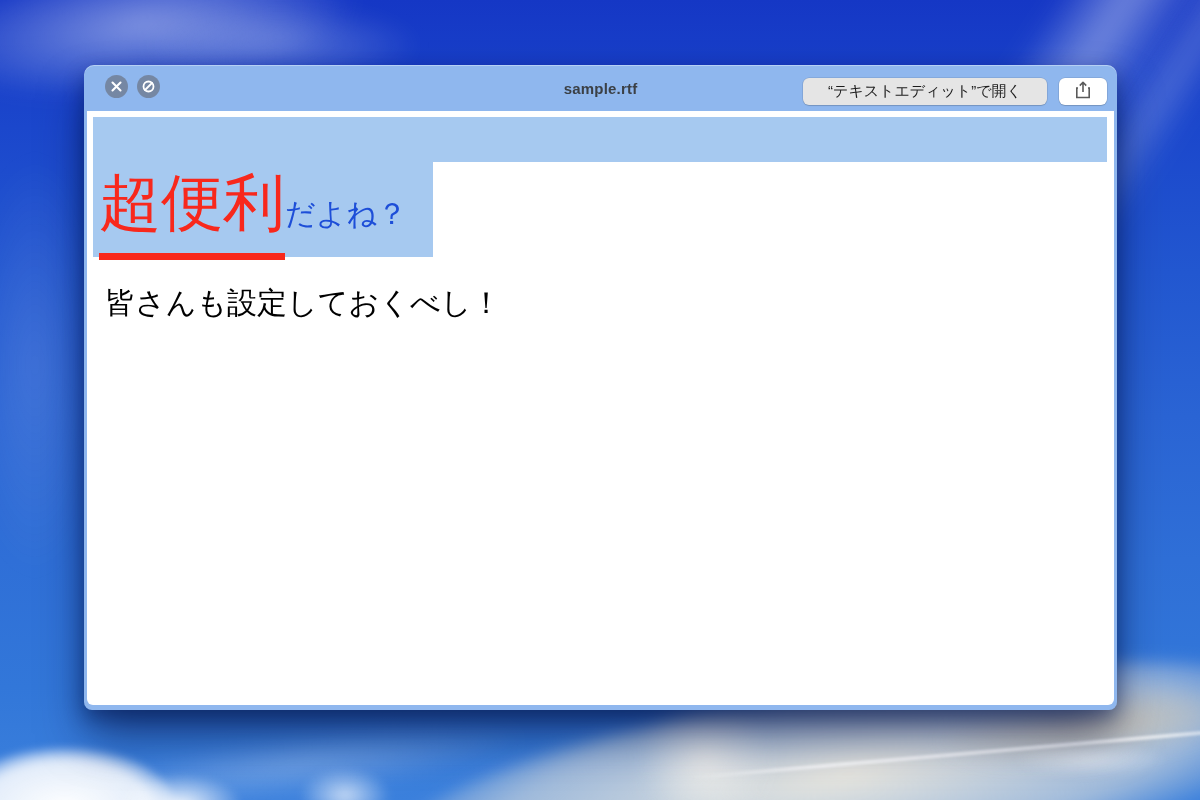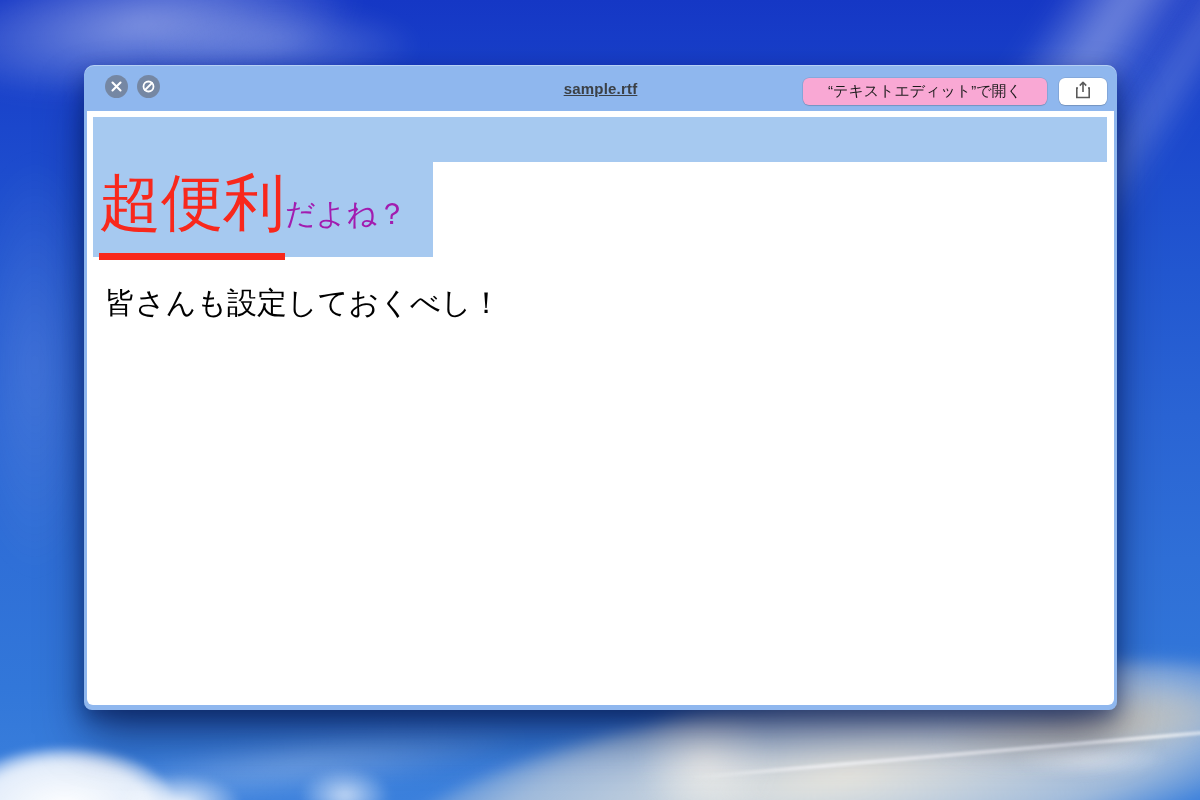--- a/index.html
+++ b/index.html
@@ -74,25 +74,25 @@
     position:absolute; top:10px; width:23px; height:23px; border-radius:50%;
     background:rgba(110,122,142,.78); border:none; cursor:default;
     display:flex; align-items:center; justify-content:center;
   }
   .tb-close { left:21px; }
   .tb-prohibit { left:53px; }
   .tb-btn svg { display:block; }
   .tb-title {
     position:absolute; left:0; right:0; top:0; height:46px;
     display:flex; align-items:center; justify-content:center;
-    font-size:15px; font-weight:bold; color:#3b4046; letter-spacing:.2px;text-decoration:underline;
+    font-size:15px; font-weight:bold; color:#3b4046; letter-spacing:.2px;
   }
   .open-btn {
     position:absolute; left:719px; top:13px; width:244px; height:27px;
-    background:#f9a8d4; border:none; border-radius:6px;
+    background:#e5e5e5; border:none; border-radius:6px;
     box-shadow:0 0 0 .5px rgba(0,0,0,.15), 0 1px 1px rgba(0,0,0,.12);
     font-family:inherit; font-size:15px; color:#1b1b1b;
     display:flex; align-items:center; justify-content:center; cursor:default;
     white-space:nowrap;
   }
   .share-btn {
     position:absolute; left:975px; top:13px; width:48px; height:27px;
     background:#fff; border:none; border-radius:6px;
     box-shadow:0 0 0 .5px rgba(0,0,0,.15), 0 1px 1px rgba(0,0,0,.12);
     display:flex; align-items:center; justify-content:center; cursor:default;
@@ -109,21 +109,21 @@
   .line1 .sel { background:var(--hl,#a6c9f0); flex:1; height:100%; display:flex; align-items:center; }
   .gapline { height:45px; background:var(--hl,#a6c9f0); }
   .bigline {
     display:inline-block; background:var(--hl,#a6c9f0);
     padding:6px 26px 14px 6px; white-space:nowrap; height:95px;
   }
   .big-red {
     display:inline-block; font-size:62px; line-height:1.12; color:var(--red,#f8281c);
     border-bottom:7px solid var(--red,#f8281c); padding-bottom:16px;
   }
-  .big-rest { font-size:30px; color:#a21caf; }
+  .big-rest { font-size:30px; color:#1d4ed8; }
   .line3 { margin-top:26px; padding-left:12px; font-size:30px; }
 </style>
 </head>
 <body>
 
 <div class="sky">
   <div class="cloud c-tl1"></div>
   <div class="cloud c-tl2"></div>
   <div class="cloud c-streak1"></div>
   <div class="cloud c-streak2"></div>

